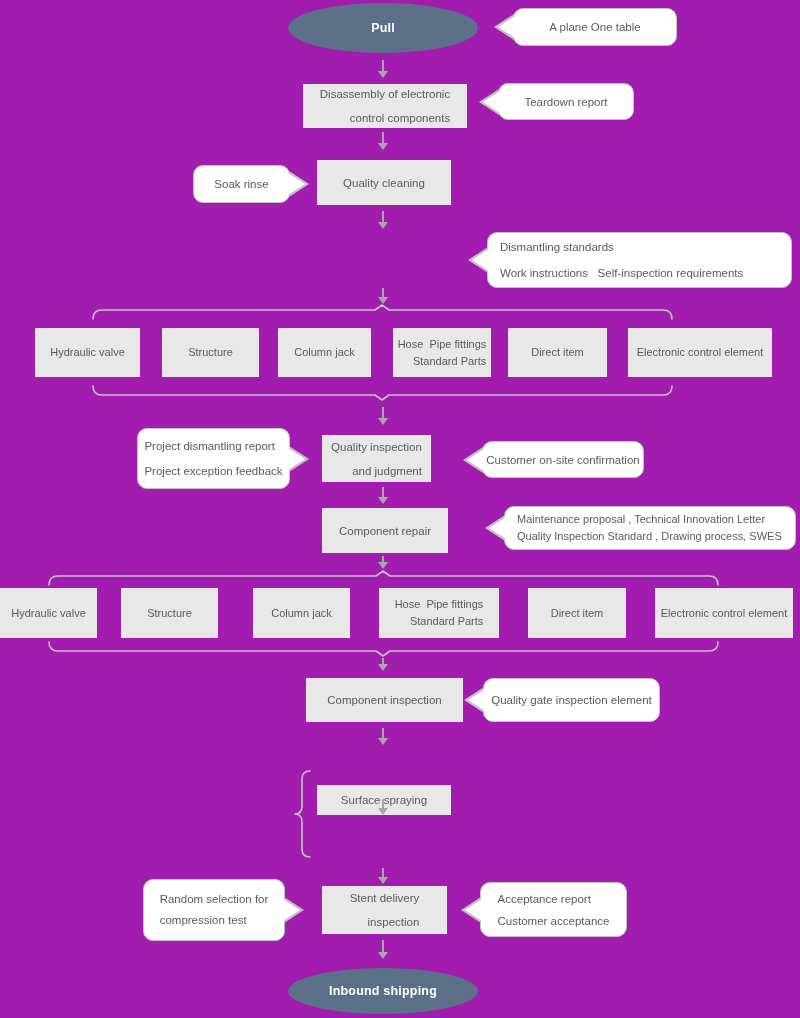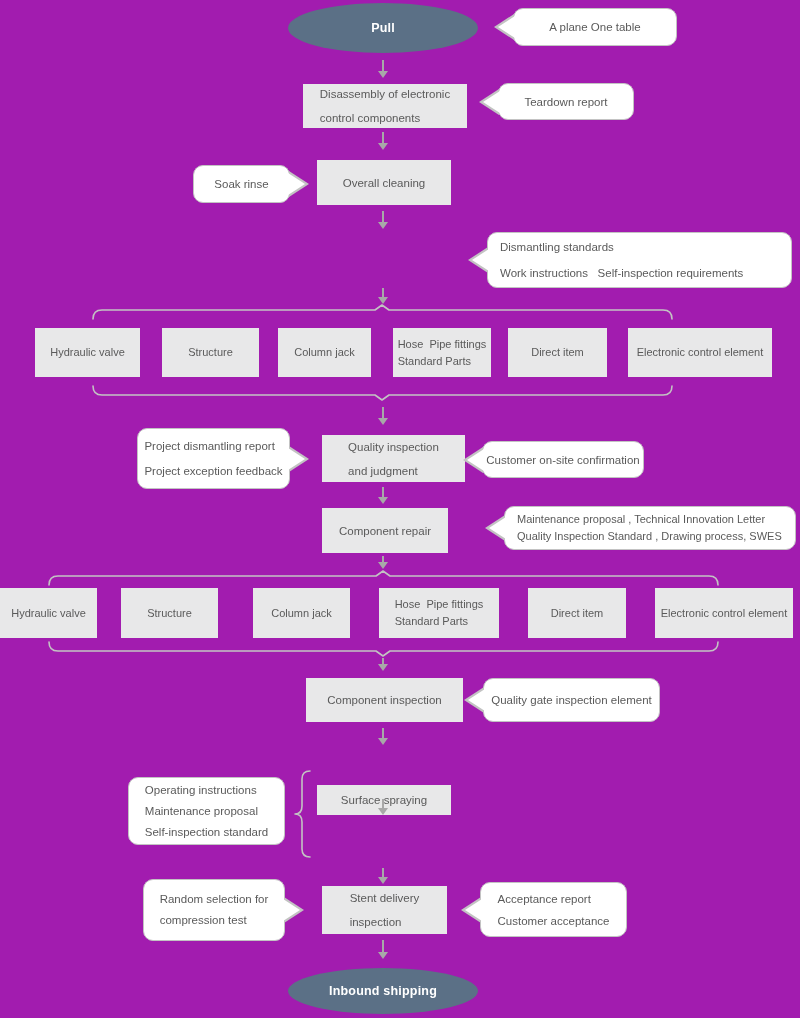--- a/index.html
+++ b/index.html
@@ -7,21 +7,21 @@
     position:relative;width:800px;height:1018px;background:#a21caf;
     font-family:"Liberation Sans",sans-serif;color:#5a5a5a;overflow:hidden;
   }
   .terminal{
     position:absolute;border-radius:50%;background:#5b7086;color:#ffffff;
     display:flex;align-items:center;justify-content:center;
     font-size:12.5px;font-weight:bold;letter-spacing:.2px;
   }
   .box{
     position:absolute;background:#e8e8e9;color:#5a5a5a;
-    display:flex;align-items:center;justify-content:center;text-align:left;
+    display:flex;align-items:center;justify-content:center;text-align:right;
     font-size:11.5px;line-height:24px;white-space:pre-line;
   }
   .box.compact{font-size:11px;line-height:17px;}
   .callout{
     position:absolute;background:#ffffff;border:1.5px solid #c3c3c3;border-radius:10px;
     display:flex;align-items:center;justify-content:center;text-align:left;
     font-size:11.5px;line-height:22px;color:#5a5a5a;white-space:pre-line;box-sizing:border-box;
   }
   .callout.align-left{justify-content:flex-start;text-align:left;padding:0 12px;}
   .callout.lh17{line-height:17px;font-size:11px;}
@@ -50,21 +50,21 @@
 
   <div class="terminal" style="left:288px;top:3px;width:190px;height:50px">Pull</div>
   <div class="callout point-left" style="left:513px;top:8px;width:164px;height:38px">A plane One table</div>
   <div class="arrow" style="left:382px;top:60px;height:11px"></div>
 
   <div class="box" style="left:303px;top:84px;width:164px;height:44px">Disassembly of electronic
 control components</div>
   <div class="callout point-left" style="left:498px;top:83px;width:136px;height:37px">Teardown report</div>
   <div class="arrow" style="left:382px;top:132px;height:11px"></div>
 
-  <div class="box" style="left:317px;top:160px;width:134px;height:45px">Overall cleaning</div>
+  <div class="box" style="left:317px;top:160px;width:134px;height:45px">Quality cleaning</div>
   <div class="callout point-right" style="left:193px;top:165px;width:97px;height:38px">Soak rinse</div>
   <div class="arrow" style="left:382px;top:211px;height:11px"></div>
 
   <div class="callout point-left align-left lh26" style="left:487px;top:232px;width:305px;height:56px">Dismantling standards
 Work instructions&nbsp;&nbsp; Self-inspection requirements</div>
   <div class="arrow" style="left:382px;top:288px;height:9px"></div>
 
   <svg class="brace" style="left:92px;top:304px" width="581" height="16" viewBox="0 0 581 16">
     <path d="M1,15 Q1,6 10,6 L283,6 L290,1 L297,6 L571,6 Q580,6 580,15" stroke="#c3c3c3"></path>
   </svg>
@@ -75,21 +75,21 @@
 Standard Parts</div>
   <div class="box compact" style="left:508px;top:328px;width:99px;height:49px">Direct item</div>
   <div class="box compact" style="left:628px;top:328px;width:144px;height:49px">Electronic control element</div>
   <svg class="brace" style="left:92px;top:385px" width="581" height="16" viewBox="0 0 581 16">
     <path d="M1,1 Q1,10 10,10 L283,10 L290,15 L297,10 L571,10 Q580,10 580,1" stroke="#c3c3c3"></path>
   </svg>
   <div class="arrow" style="left:382px;top:407px;height:11px"></div>
 
   <div class="callout point-right lh25" style="left:137px;top:428px;width:153px;height:61px">Project dismantling report
 Project exception feedback</div>
-  <div class="box" style="left:322px;top:435px;width:143px;height:47px">Quality inspection
+  <div class="box" style="left:322px;top:435px;width:109px;height:47px">Quality inspection
 and judgment</div>
   <div class="callout point-left" style="left:482px;top:441px;width:162px;height:37px">Customer on-site confirmation</div>
   <div class="arrow" style="left:382px;top:487px;height:10px"></div>
 
   <div class="box" style="left:322px;top:508px;width:126px;height:45px">Component repair</div>
   <div class="callout point-left align-left lh17" style="left:504px;top:506px;width:292px;height:44px">Maintenance proposal , Technical Innovation Letter
 Quality Inspection Standard , Drawing process, SWES</div>
   <div class="arrow" style="left:382px;top:556px;height:6px"></div>
 
   <svg class="brace" style="left:48px;top:570px" width="672" height="16" viewBox="0 0 672 16">
@@ -105,23 +105,20 @@
   <svg class="brace" style="left:48px;top:641px" width="672" height="16" viewBox="0 0 672 16">
     <path d="M1,1 Q1,10 10,10 L328,10 L335,15 L342,10 L661,10 Q670,10 670,1" stroke="#c3c3c3"></path>
   </svg>
   <div class="arrow" style="left:382px;top:658px;height:6px"></div>
 
   <div class="box" style="left:306px;top:678px;width:157px;height:44px">Component inspection</div>
   <div class="callout point-left" style="left:483px;top:678px;width:177px;height:44px">Quality gate inspection element</div>
   <div class="arrow" style="left:382px;top:728px;height:10px"></div>
 
   <div class="box" style="left:317px;top:785px;width:134px;height:30px">Surface spraying</div>
-  <div class="callout lh21" style="left:128px;top:777px;width:157px;height:68px">Operating instructions
-Maintenance proposal
-Self-inspection standard</div>
   <svg class="brace" style="left:294px;top:770px" width="18" height="88" viewBox="0 0 18 88">
     <path d="M16,1 Q8,1 8,9 L8,36 Q8,44 1,44 Q8,44 8,52 L8,79 Q8,87 16,87" stroke="#c3c3c3"></path>
   </svg>
   <div class="arrow" style="left:382px;top:799px;height:9px"></div>
   <div class="arrow" style="left:382px;top:868px;height:9px"></div>
 
   <div class="callout point-right lh21" style="left:143px;top:879px;width:142px;height:62px">Random selection for
 compression test</div>
   <div class="box" style="left:322px;top:886px;width:125px;height:48px">Stent delivery
 inspection</div>

